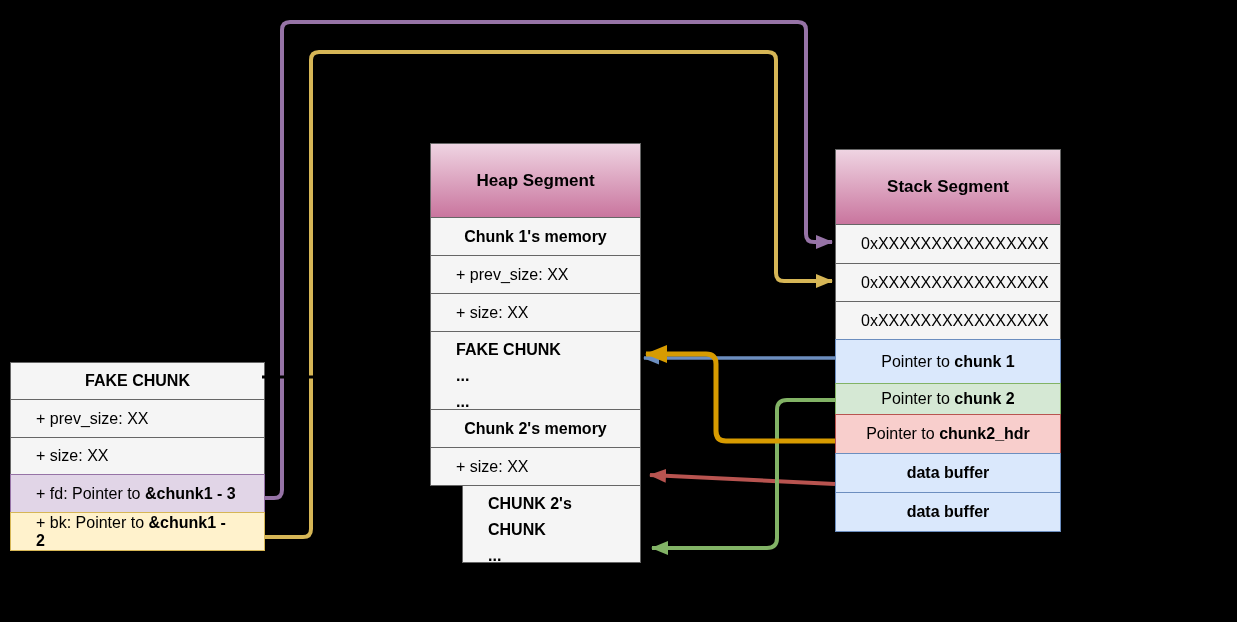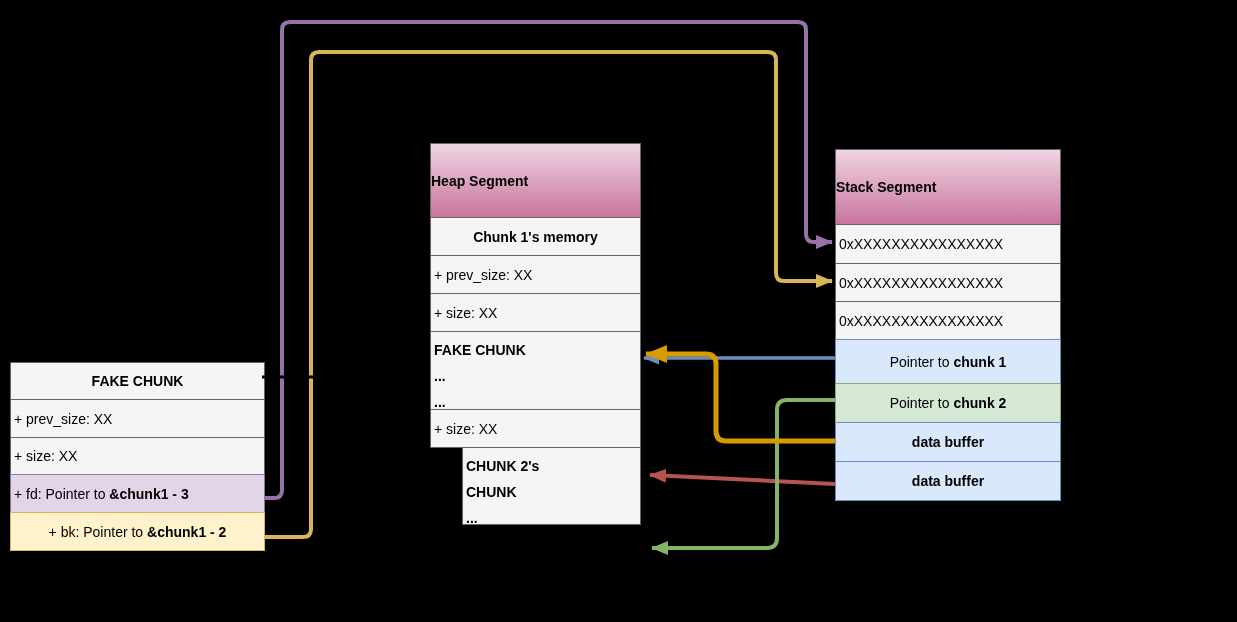--- a/index.html
+++ b/index.html
@@ -1,25 +1,25 @@
 <!DOCTYPE html>
 <html><head>
 <meta charset="utf-8">
 <style>
   html,body{margin:0;padding:0;background:#000;}
   .stage{position:relative;width:1237px;height:622px;background:#000;overflow:hidden;
          font-family:"Liberation Sans",sans-serif;color:#000;}
   .tbl{position:absolute;}
   .hdr{background:linear-gradient(180deg,#efd4e2 0%,#c9759e 100%);
        border:1px solid #666;box-sizing:border-box;
-       display:flex;align-items:center;
-       font-weight:bold;font-size:14px;position:relative;z-index:2;}
+       display:flex;align-items:center;justify-content:center;
+       font-weight:bold;font-size:17px;position:relative;z-index:2;}
   .row{background:#f5f5f5;border:1px solid #666;box-sizing:border-box;
        margin-top:-1px;display:flex;align-items:center;
-       padding:0 3px;font-size:14px;position:relative;}
+       padding:0 25px;font-size:16px;position:relative;}
   .row.center{justify-content:center;}
   .row.bold{font-weight:bold;}
   .row.multi{flex-direction:column;align-items:flex-start;justify-content:flex-start;
              padding-top:5px;line-height:26px;font-weight:bold;}
   .row.multi span{display:block;}
   .purple-row{background:#e1d5e7;border-color:#9673a6;z-index:1;}
   .yellow-row{background:#fff2cc;border-color:#d6b656;z-index:1;}
   .blue-row{background:#dae8fc;border-color:#6c8ebf;z-index:1;}
   .green-row{background:#d5e8d4;border-color:#82b366;z-index:1;}
   .orange-row{background:#ffe6cc;border-color:#d79b00;z-index:1;}
@@ -61,20 +61,23 @@
       <span>+ prev_size: XX</span>
     </div>
     <div class="row" style="height:39px;">
       <span>+ size: XX</span>
     </div>
     <div class="row multi" style="height:79px;">
       <span>FAKE CHUNK</span>
       <span>...</span>
       <span>...</span>
     </div>
+    <div class="row center bold" style="height:39px;">
+      <span>Chunk 2's memory</span>
+    </div>
     <div class="row" style="height:39px;">
       <span>+ size: XX</span>
     </div>
     <div class="row multi" style="height:78px;margin-left:32px;">
       <span>CHUNK 2's</span>
       <span>CHUNK</span>
       <span>...</span>
     </div>
   </div>
 
@@ -87,22 +90,25 @@
     </div>
     <div class="row" style="height:39px;">
       <span>0xXXXXXXXXXXXXXXXX</span>
     </div>
     <div class="row" style="height:39px;">
       <span>0xXXXXXXXXXXXXXXXX</span>
     </div>
     <div class="row center blue-row" style="height:45px;">
       <span><span>Pointer to </span><b>chunk 1</b></span>
     </div>
-    <div class="row center green-row" style="height:40px;">
+    <div class="row center green-row" style="height:32px;">
       <span><span>Pointer to </span><b>chunk 2</b></span>
+    </div>
+    <div class="row center red-row" style="height:40px;">
+      <span><span>Pointer to </span><b>chunk2_hdr</b></span>
     </div>
     <div class="row center bold blue-row" style="height:40px;">
       <span>data buffer</span>
     </div>
     <div class="row center bold blue-row" style="height:40px;">
       <span>data buffer</span>
     </div>
   </div>
 
   <svg class="overlay" width="1237" height="622" viewBox="0 0 1237 622">

